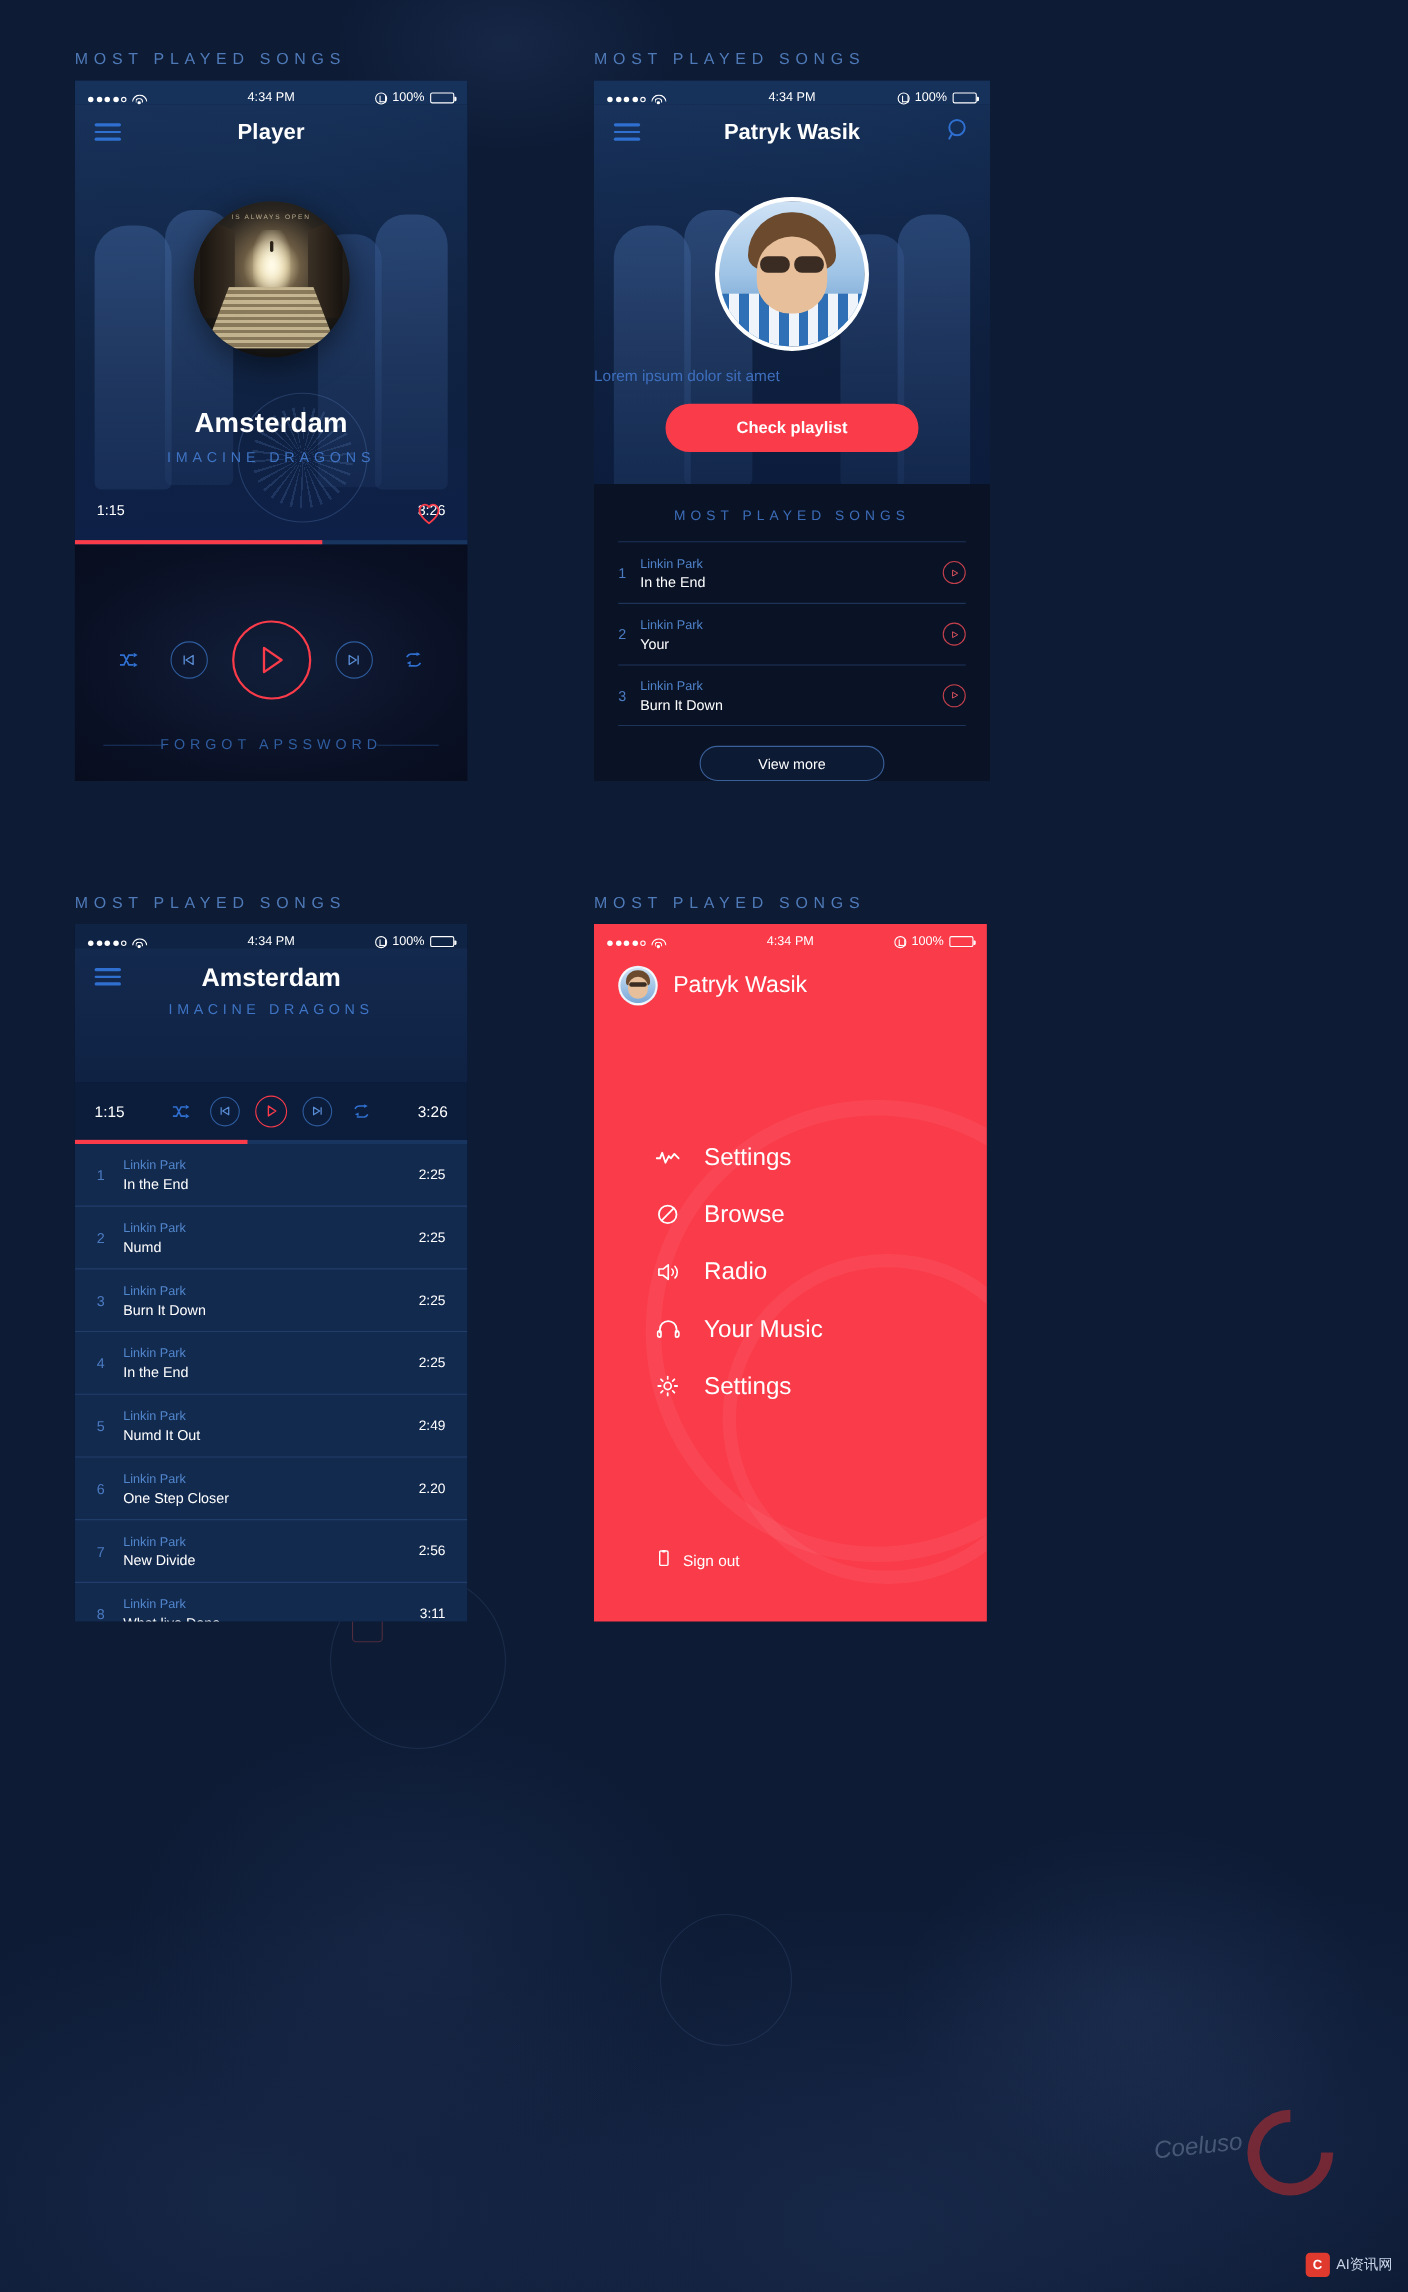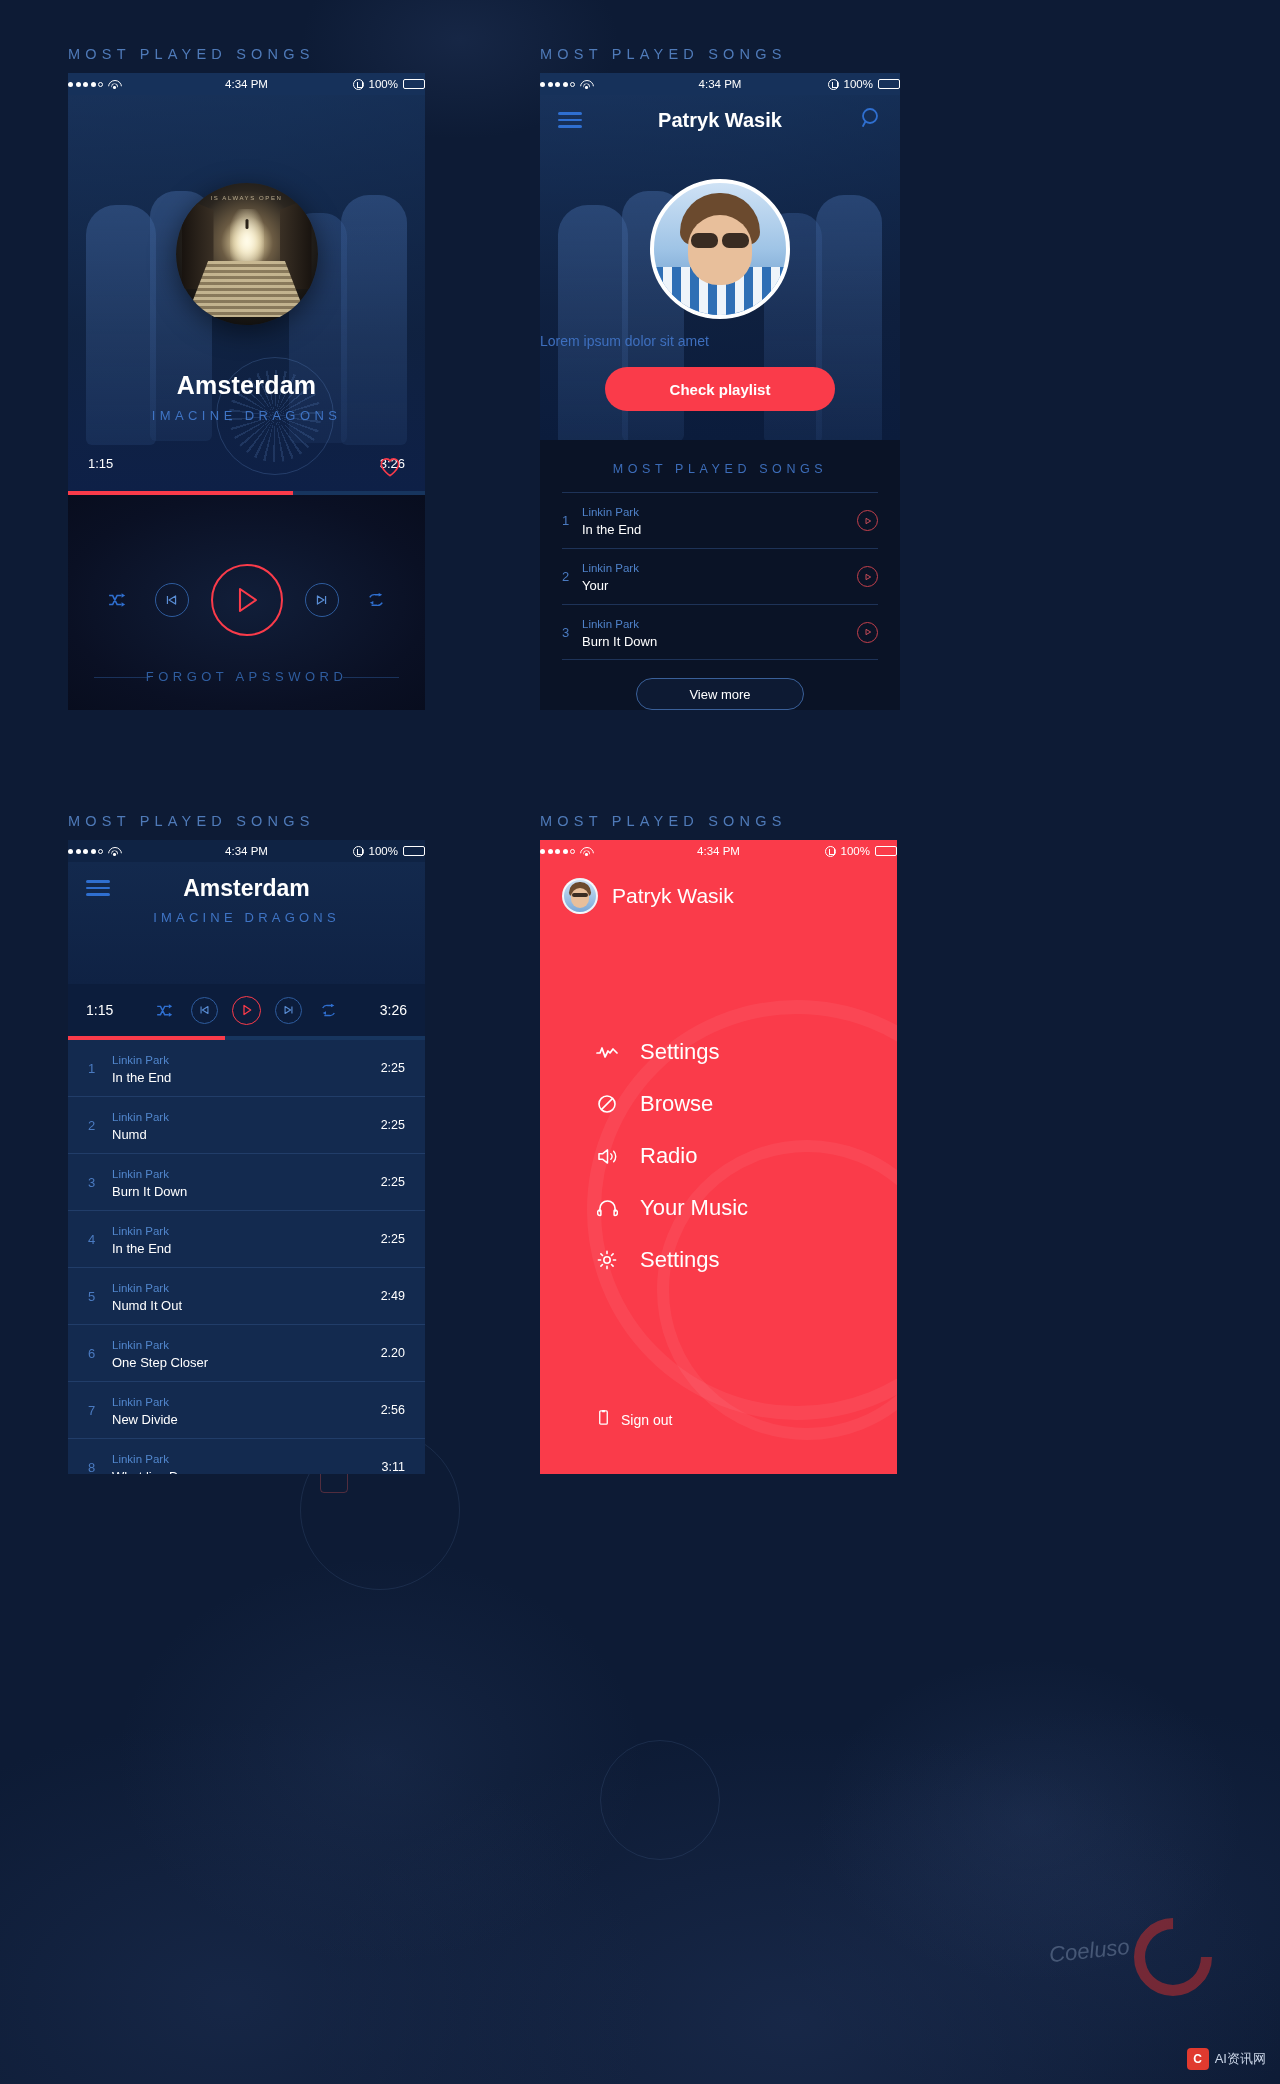--- a/index.html
+++ b/index.html
@@ -61,22 +61,22 @@
   .phone {
     position: absolute;
     overflow: hidden;
     background: #0b1730;
   }
 
   
   .statusbar {
     height: 22px;
     display: flex;
-    align-items: center;
-    padding: 0 0;
+    align-items: flex-end;
+    padding: 0 12px;
     font-size: 11.5px;
     color: #fff;
     position: relative;
   }
   .sb-left { display:flex; align-items:center; gap:5px; }
   .dots { display:flex; gap:2.5px; align-items:center; }
   .dot { width:5px; height:5px; border-radius:50%; background:#fff; }
   .dot.hollow { background:transparent; border:1px solid #fff; width:5px; height:5px; }
   .wifi-ic { width:12px; height:10px; position:relative; }
   .wifi-ic::before{content:"";position:absolute;left:0;top:1px;width:12px;height:12px;
@@ -311,20 +311,28 @@
     </div>
   </div>
 
   <div class="p1-hero">
     <div class="p1-fig figA"></div>
     <div class="p1-fig figB"></div>
     <div class="p1-fig figC"></div>
     <div class="p1-fig figD"></div>
     <div class="p1-wheel"></div>
 
+    <div class="p1-topbar">
+      <div class="hamburger">
+        <span></span>
+          <span></span>
+          <span></span>
+      </div>
+      <div class="p1-title">Player</div>
+    </div>
 
     <div class="album-art">
       <div class="arch-l"></div>
       <div class="arch-r"></div>
       <div class="glow"></div>
       <div class="person"></div>
       <div class="stairs"></div>
       <div class="toptext">IS ALWAYS OPEN</div>
     </div>
 

